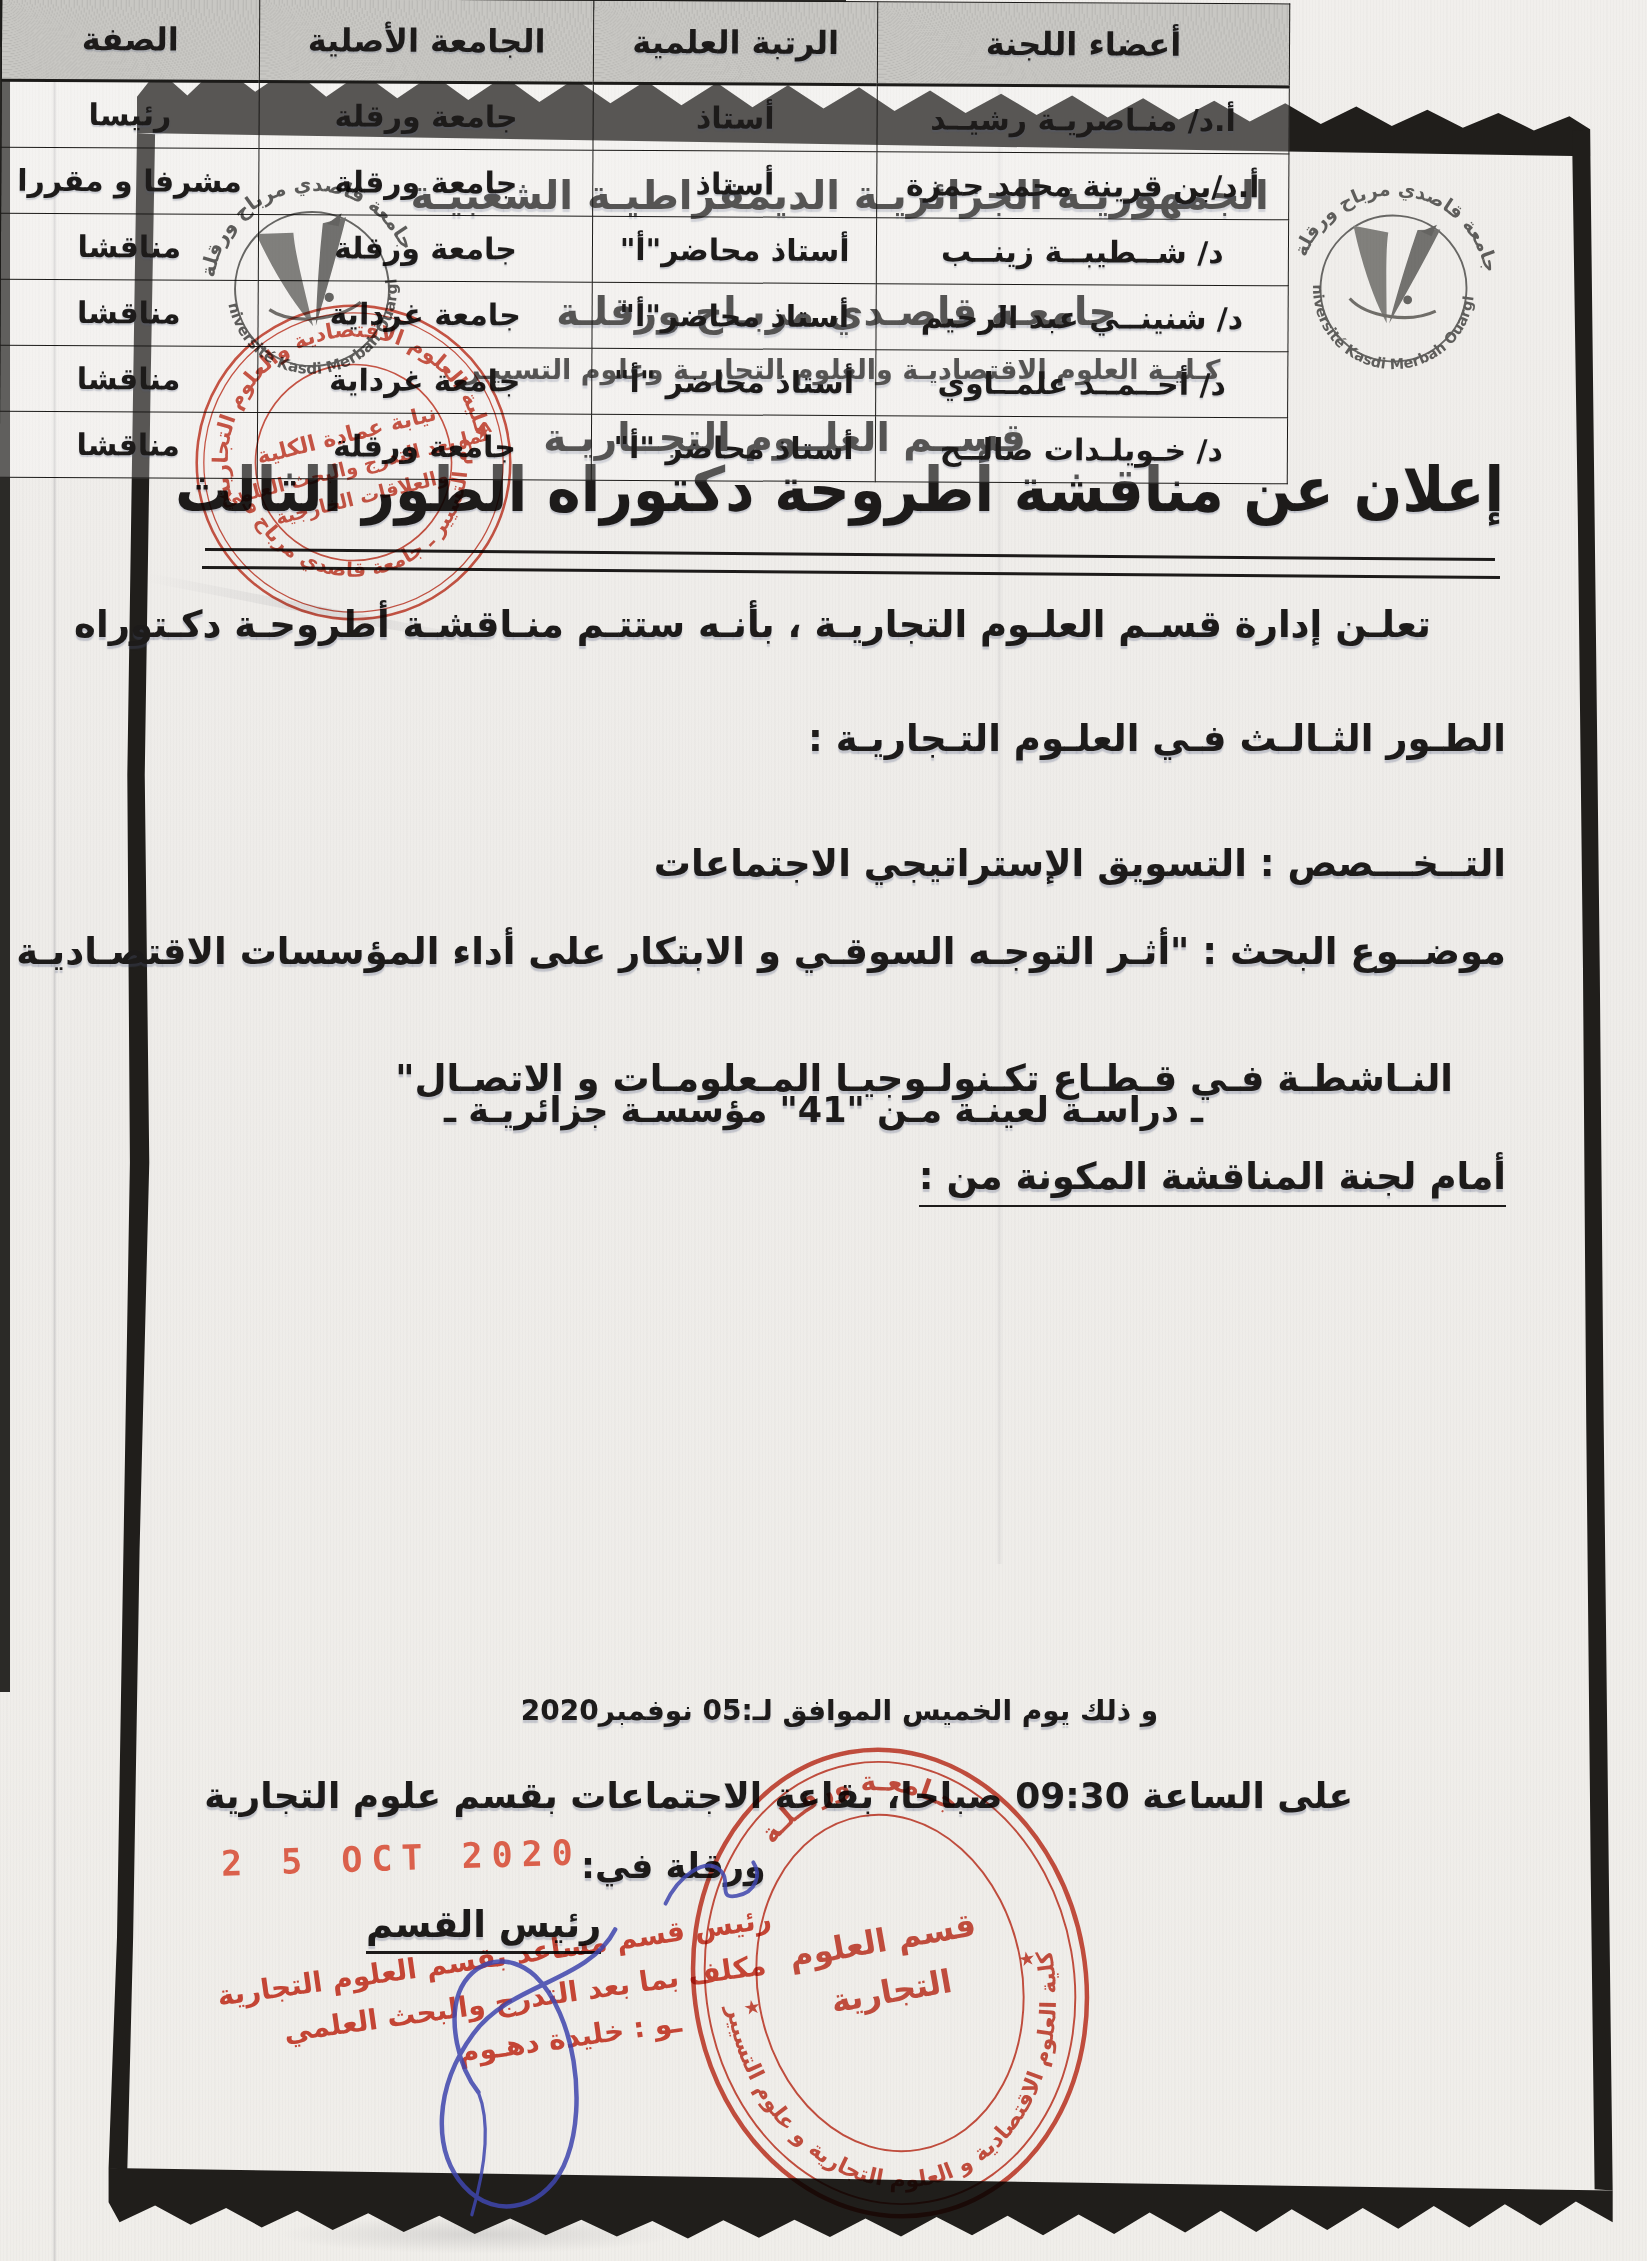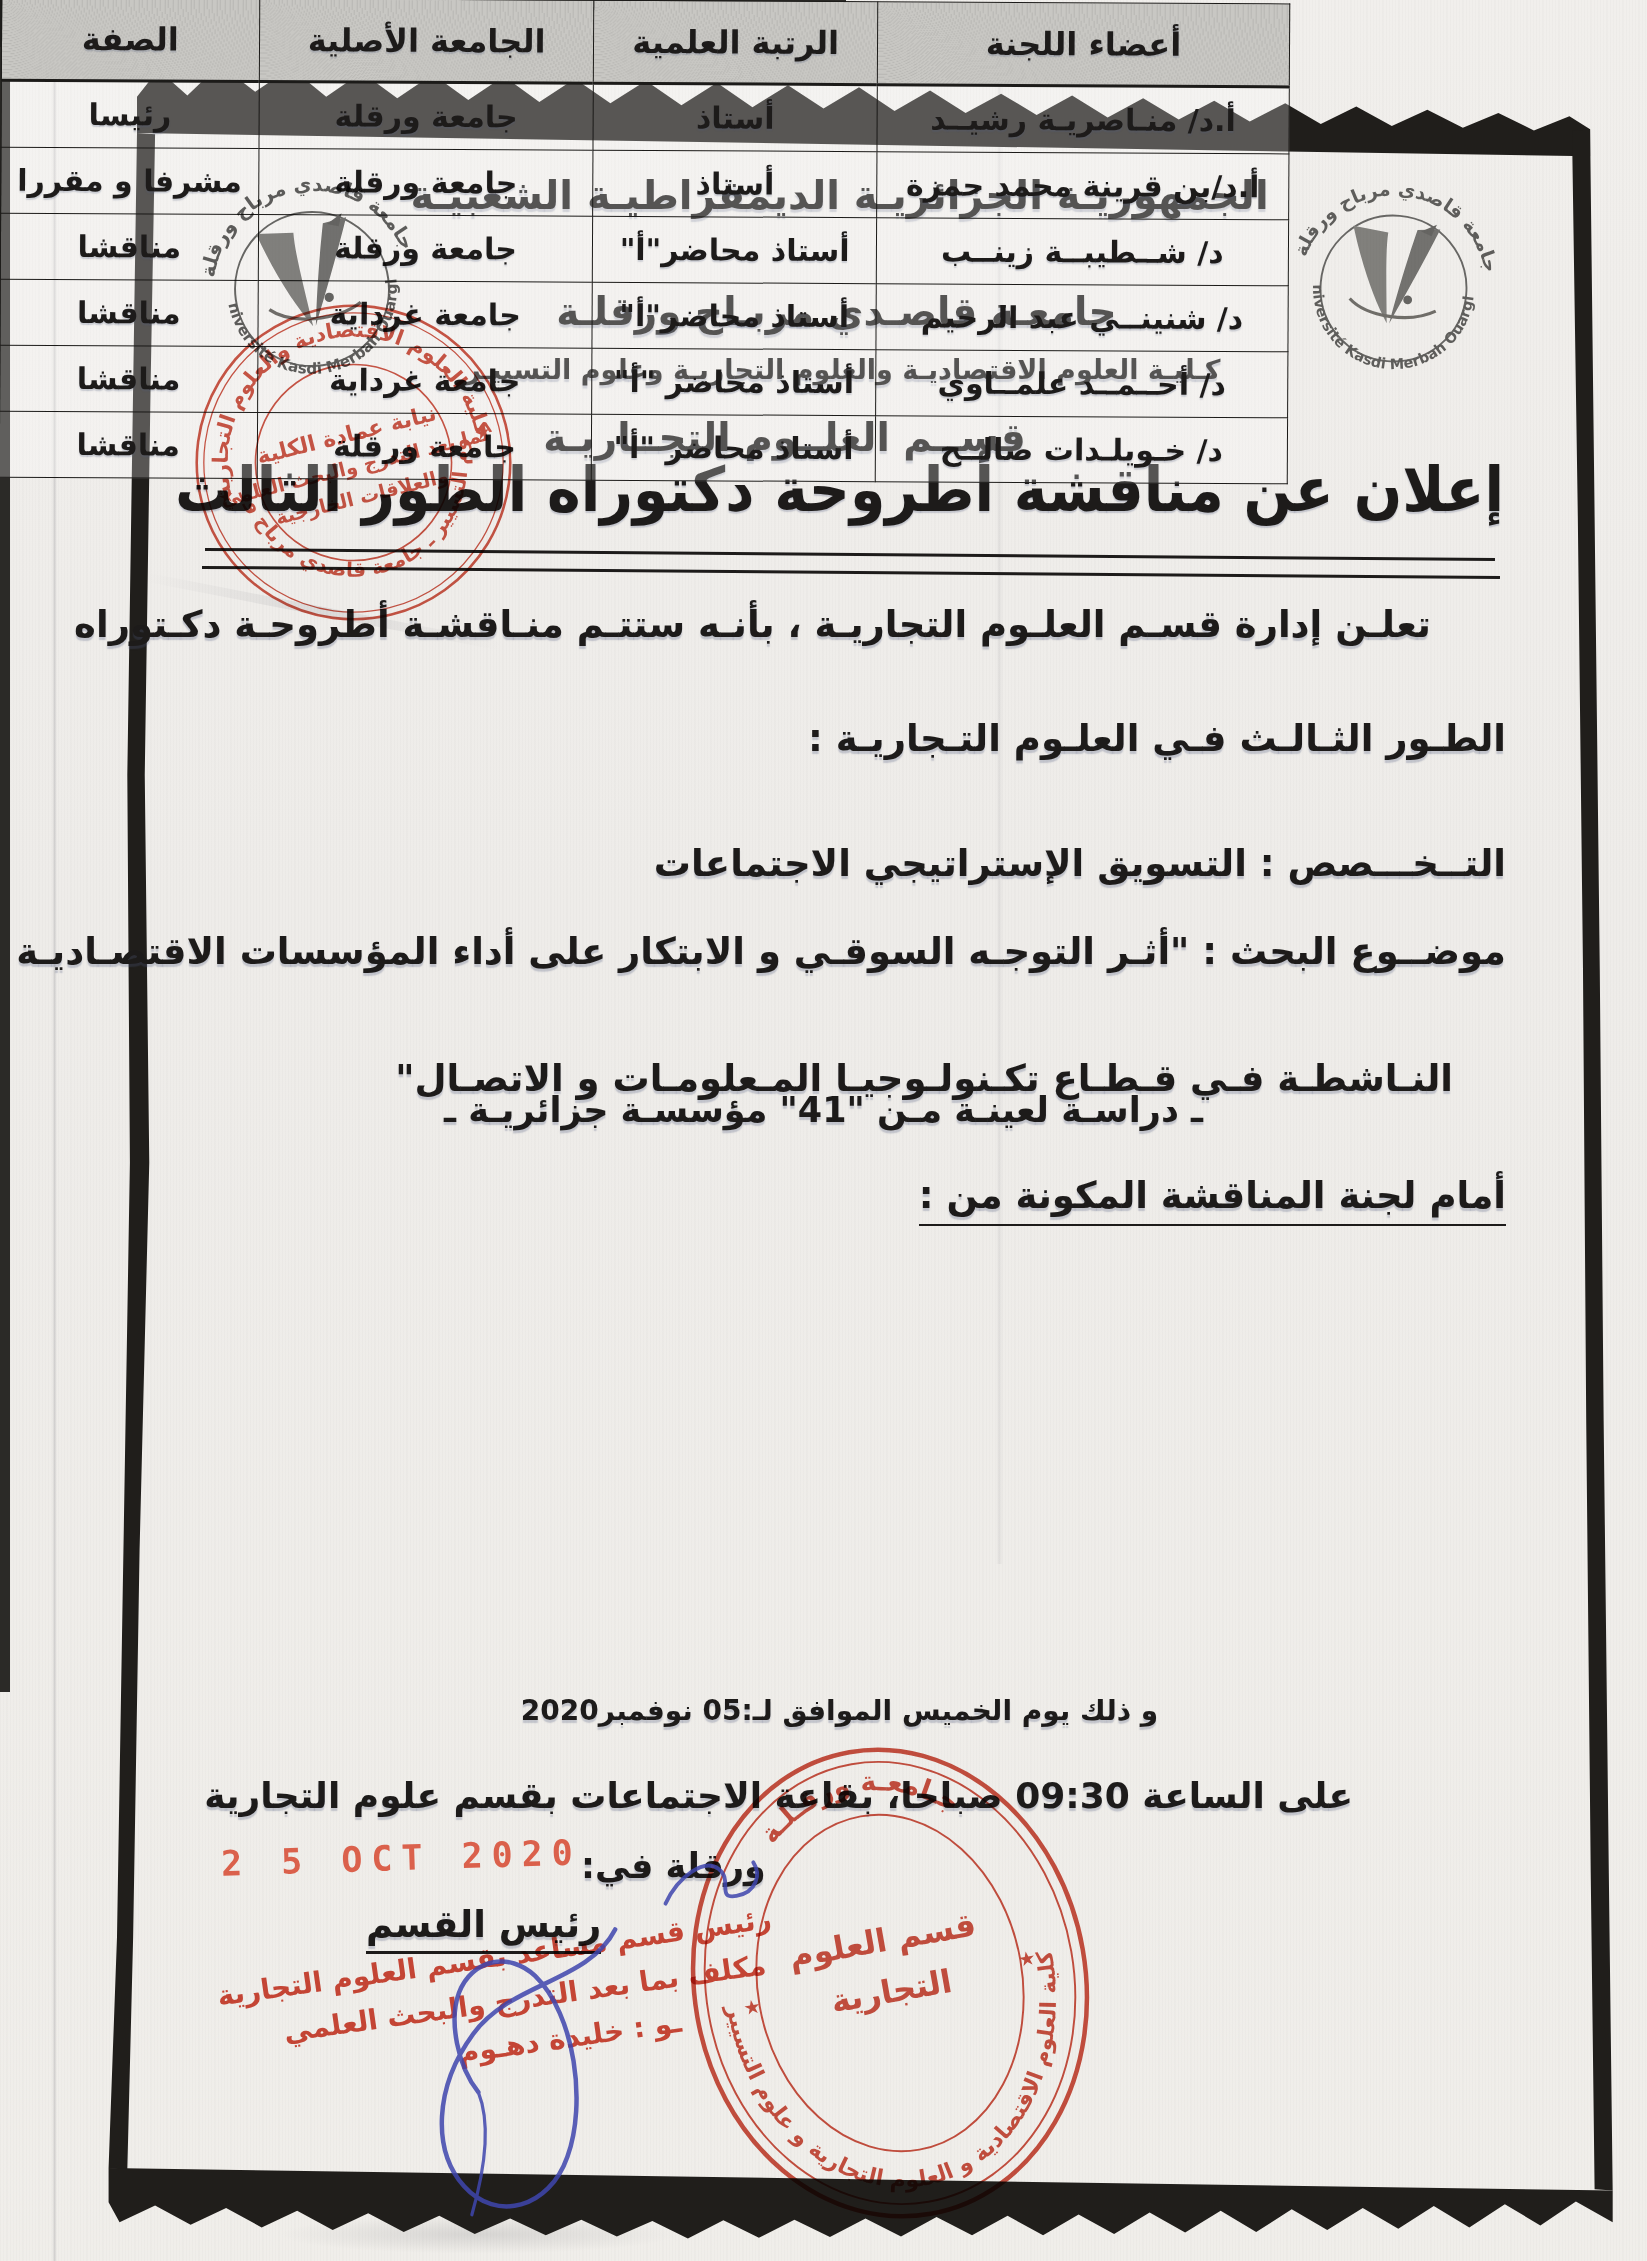--- a/index.html
+++ b/index.html
@@ -50,21 +50,21 @@
 
   
   .pline{font-size:37px;font-weight:bold;white-space:nowrap;direction:rtl;}
   .p1{right:216px;top:603px;}
   .p2{right:141px;top:689px;margin-top:28px;}
   .p3{right:141px;top:765px;}
   .p4{right:141px;top:842px;}
   .p5{right:141px;top:930px;}
   .p6{right:194px;top:1012px;margin-top:45px;}
   .p7{top:1090px;font-size:35px;left:50%;transform:translateX(-50%);}
-  .p8{right:141px;top:1155px;border-bottom:2.6px solid #1d1b1a;padding-bottom:6.5px;margin-top:19px;}
+  .p8{right:141px;top:1155px;border-bottom:2.6px solid #1d1b1a;padding-bottom:6.5px;}
   .gap-name{margin-right:36px;}
 
   
   .jury{left:199px;top:1213px;width:1289px;border-collapse:collapse;direction:rtl;transform:rotate(0.3deg);}
   .jury th,.jury td{border:1.9px solid #1c1b19;text-align:center;vertical-align:middle;
     font-weight:bold;color:#1d1b1a;text-shadow:0 1.9px 1.3px rgba(80,90,125,.25);}
   .jury th{height:79px;font-size:32px;
     background:
       repeating-radial-gradient(circle at 1.3px 1.3px, rgba(60,60,60,.12) 0 0.6px, rgba(0,0,0,0) 0.6px 2.6px),
       #c8c7c3;

